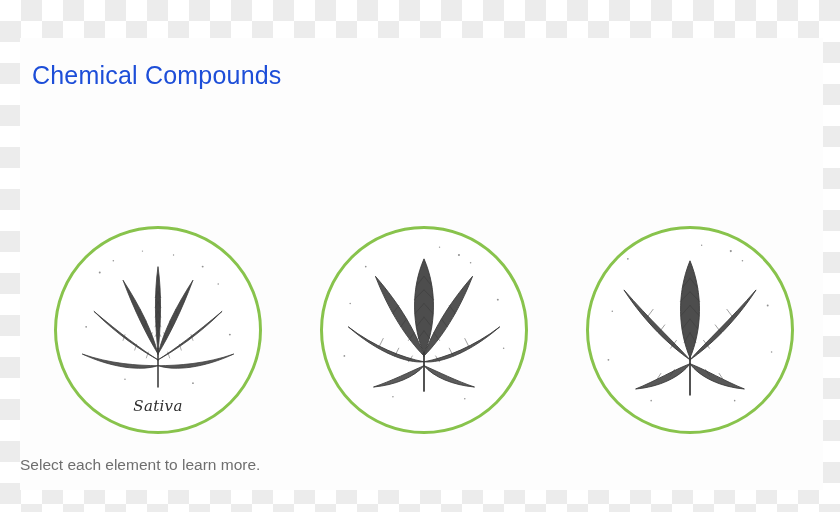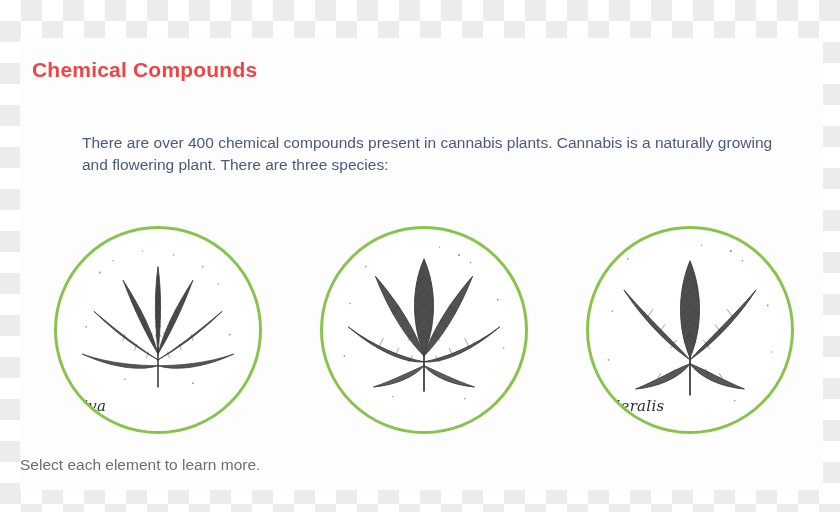--- a/index.html
+++ b/index.html
@@ -31,23 +31,23 @@
     top: 38px;
     width: 803px;
     height: 452px;
     background: #fdfdfd;
   }
 
   .page-title {
     position: absolute;
     left: 12px;
     top: 6px;
-    font-size: 21px;
-    font-weight: 700;
-    color: #ef4444;
+    font-size: 25px;
+    font-weight: 400;
+    color: #1d4ed8;
     letter-spacing: 0.2px;
     white-space: nowrap;
   }
 
   .intro-text {
     position: absolute;
     left: 62px;
     top: 78px;
     width: 700px;
     font-size: 15.5px;
@@ -86,21 +86,21 @@
     height: 180px;
   }
 
   .leaf-art svg { display: block; width: 100%; height: 100%; }
 
   .species-label {
     position: absolute;
     left: 0;
     right: 0;
     bottom: 16px;
-    text-align: left;
+    text-align: center;
     font-family: "DejaVu Serif", serif;
     font-style: italic;
     font-size: 15px;
     color: #2d2d2d;
     letter-spacing: 0.3px;
   }
 
   .footer-hint {
     position: absolute;
     left: 0;
@@ -114,21 +114,20 @@
 </style>
 </head>
 <body>
 
 <div class="stage">
 
   <div class="card">
 
     <h1 class="page-title">Chemical Compounds</h1>
 
-    <p class="intro-text">There are over 400 chemical compounds present in cannabis plants. Cannabis is a naturally growing and flowering plant. There are three species:</p>
 
     <div class="species-row">
 
       <div class="species">
         <div class="leaf-art">
           <svg viewBox="0 0 208 180" xmlns="http://www.w3.org/2000/svg">
             <g stroke="#3a3a3a" fill="none" stroke-linecap="round">
               <path d="M104 158 L104 118" stroke-width="1.6"></path>
 
               <path d="M104 122 C101 95 100 62 104 34 C108 62 107 95 104 122 Z" fill="#454545" stroke-width="0.8"></path>
@@ -240,21 +239,20 @@
                 <circle cx="24" cy="80" r="0.8"></circle>
               <circle cx="184" cy="74" r="1"></circle>
                 <circle cx="188" cy="122" r="0.8"></circle>
               <circle cx="20" cy="130" r="0.9"></circle>
                 <circle cx="64" cy="172" r="0.8"></circle>
               <circle cx="150" cy="172" r="0.8"></circle>
                 <circle cx="116" cy="12" r="0.7"></circle>
             </g>
           </svg>
         </div>
-        <div class="species-label">Ruderalis</div>
       </div>
 
     </div>
 
     <div class="footer-hint">Select each element to learn more.</div>
 
   </div>
 </div>
 
 </body></html>

